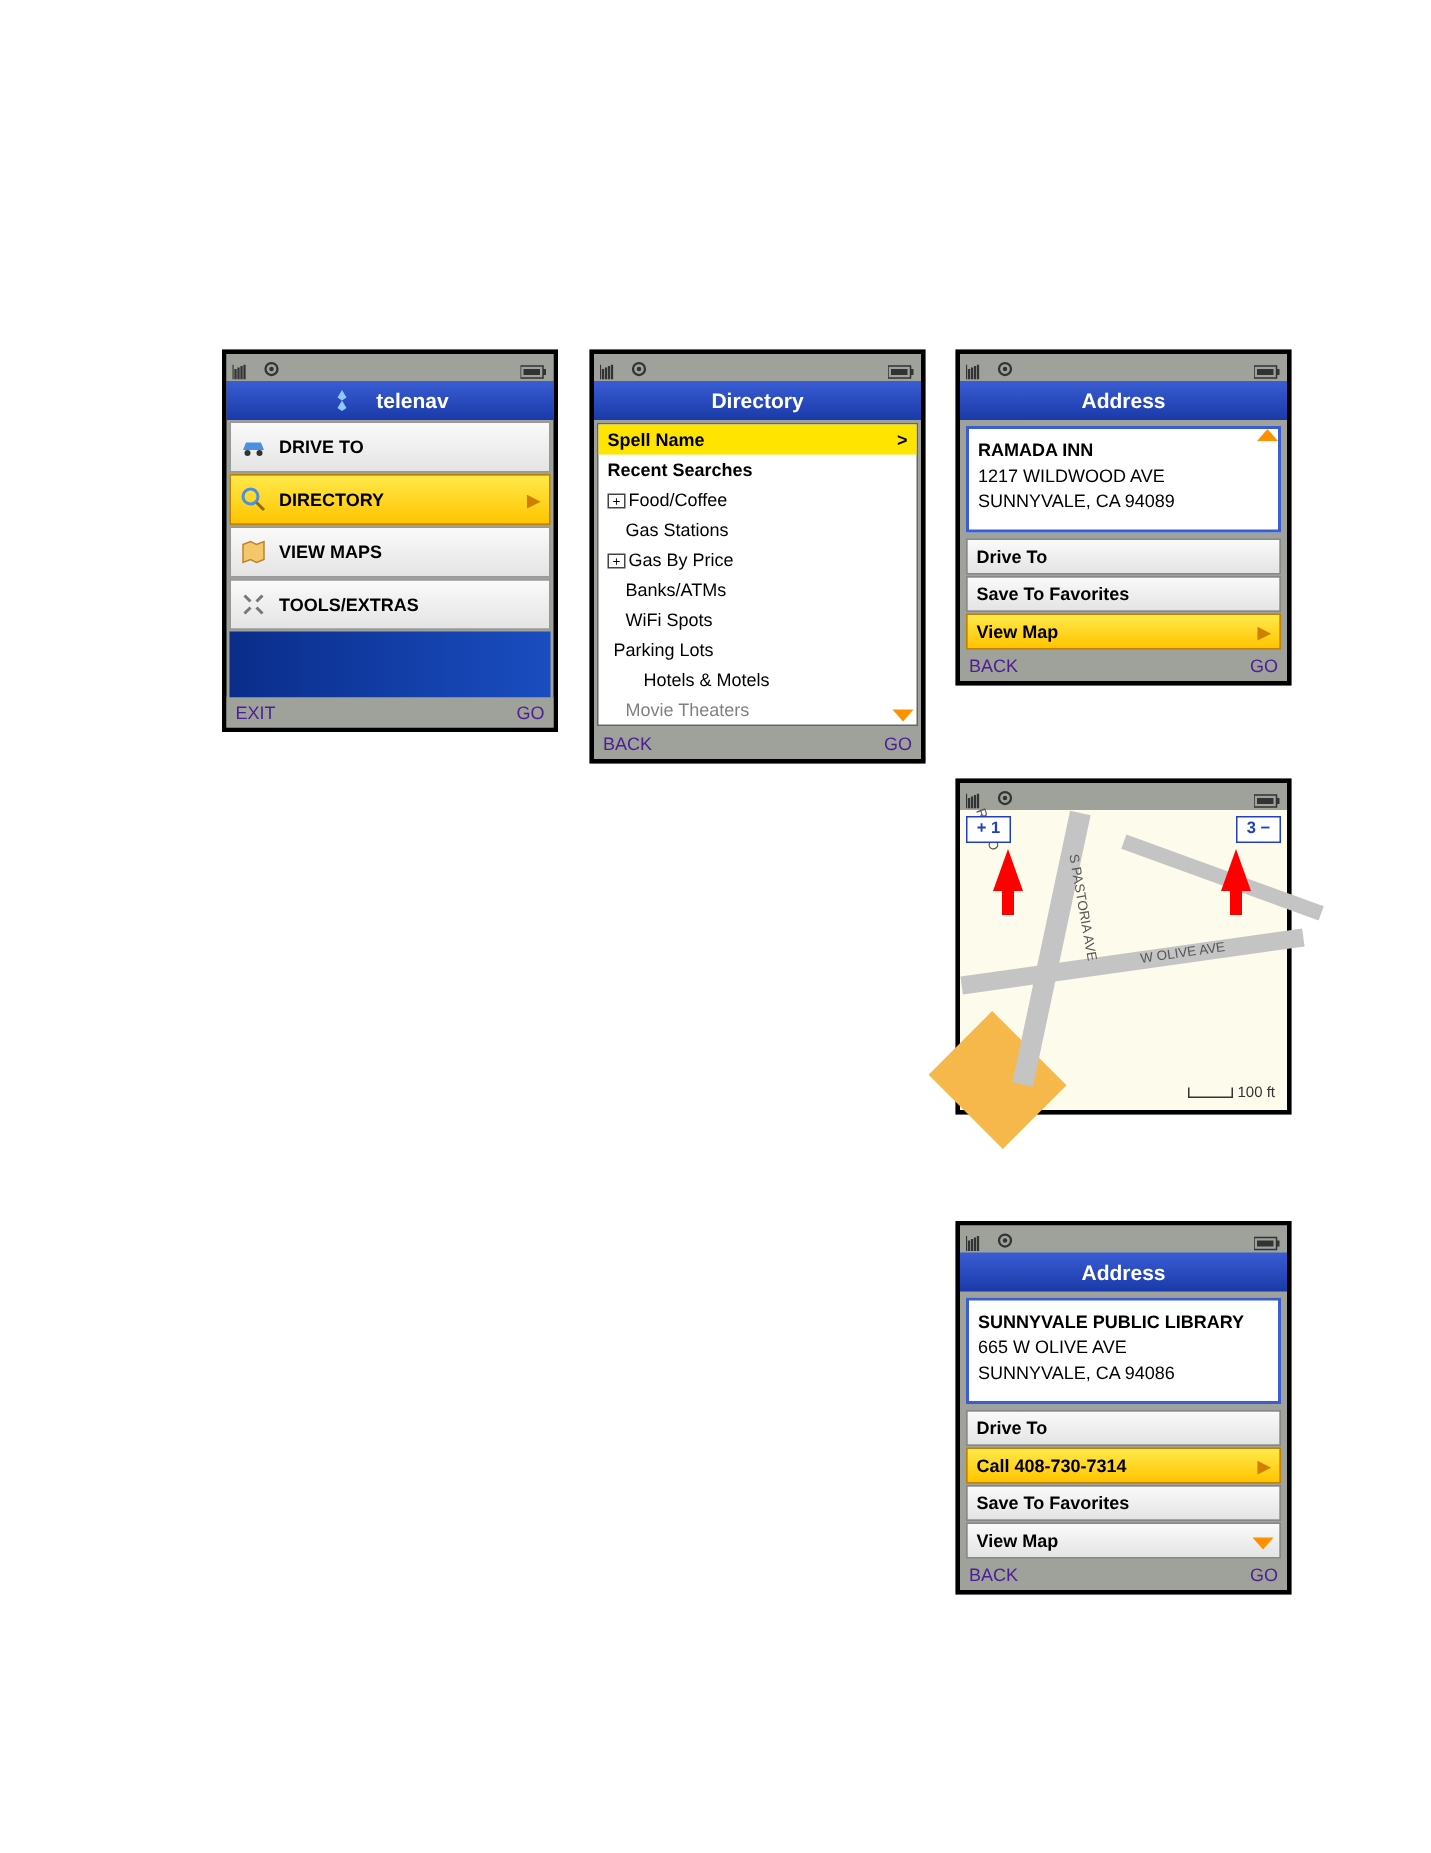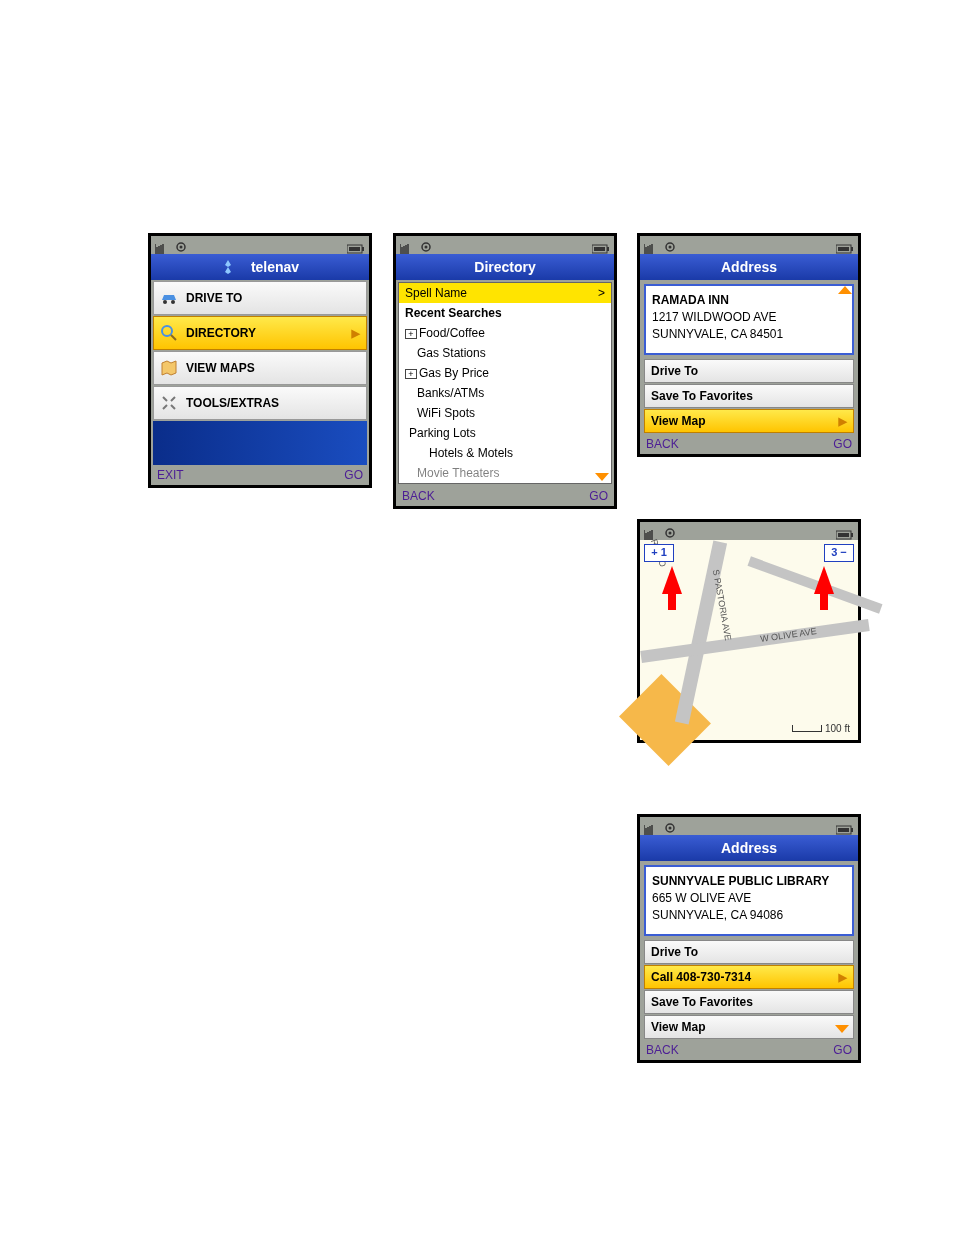--- a/index.html
+++ b/index.html
@@ -12,21 +12,21 @@
 .titlebar{height:26px;background:linear-gradient(to bottom,#3a5dd4,#1a3aa8);color:#fff;font-weight:bold;text-align:center;line-height:26px;font-size:14px}
 .titlebar.logo{display:flex;align-items:center;justify-content:center;gap:16px}
 .menu-item{height:32px;background:linear-gradient(to bottom,#fafafa,#e4e4e4);border:1px solid #999;margin:1px 2px;display:flex;align-items:center;padding:0 6px;font-size:12px;font-weight:bold;position:relative}
 .menu-item.selected{background:linear-gradient(to bottom,#ffe94a,#ffc400);border:1px solid #c08000}
 .menu-item .chev{position:absolute;right:6px;color:#d08000;font-size:11px}
 .menu-icon{width:18px;height:18px;margin-right:8px;display:inline-block}
 .softkeys{height:20px;background:#9ea29a;display:flex;justify-content:space-between;align-items:center;padding:0 6px;font-size:12px;color:#4c1d95}
 .banner-area{height:44px;background:linear-gradient(to right,#0a2d8a,#1a4dc0);margin:0 2px}
 .list-area{background:#fff;margin:2px;border:1px solid #666;min-height:168px;position:relative;font-size:12px}
 .list-row{padding:2px 6px;line-height:16px}
-.list-row.hl{background:#ffe400;font-weight:normal;display:flex;justify-content:space-between}
+.list-row.hl{background:#ffe400;font-weight:bold;display:flex;justify-content:space-between}
 .list-row.bold{font-weight:bold}
 .list-row .plus{display:inline-block;width:10px;border:1px solid #444;text-align:center;line-height:8px;font-size:9px;margin-right:2px}
 .scroll-arrow{position:absolute;right:2px;width:0;height:0;border-left:7px solid transparent;border-right:7px solid transparent}
 .scroll-arrow.down{bottom:2px;border-top:8px solid #ff9000}
 .scroll-arrow.up{top:2px;border-bottom:8px solid #ff9000}
 .addr-box{background:#fff;margin:4px;border:2px solid #3a5dd4;padding:6px 6px 10px 6px;font-size:12px;line-height:17px;position:relative}
 .addr-box .name{font-weight:bold}
 .action-row{height:22px;background:linear-gradient(to bottom,#fafafa,#e4e4e4);border:1px solid #888;margin:1px 4px;font-size:12px;font-weight:bold;padding:0 6px;display:flex;align-items:center;position:relative}
 .action-row.selected{background:linear-gradient(to bottom,#ffe94a,#ffc400);border:1px solid #c08000}
 .action-row .chev{position:absolute;right:6px;color:#d08000;font-size:11px}
@@ -157,21 +157,21 @@
           <rect x="15" y="3" width="2" height="4" fill="#333"></rect>
           <rect x="2" y="3" width="11" height="4" fill="#333"></rect>
         </svg></span>
   </div>
   <div class="titlebar">Address</div>
   <div style="position:relative">
     <div class="scroll-arrow up" style="right:6px;top:2px;z-index:2"></div>
     <div class="addr-box">
       <div class="name">RAMADA INN</div>
       <div>1217 WILDWOOD AVE</div>
-      <div>SUNNYVALE, CA 84501</div>
+      <div>SUNNYVALE, CA 94089</div>
     </div>
   </div>
   <div class="action-row">Drive To</div>
   <div class="action-row">Save To Favorites</div>
   <div class="action-row selected">
       <span>View Map</span>
       <span class="chev">▶</span>
     </div>
   <div class="softkeys">
     <span>BACK</span>

